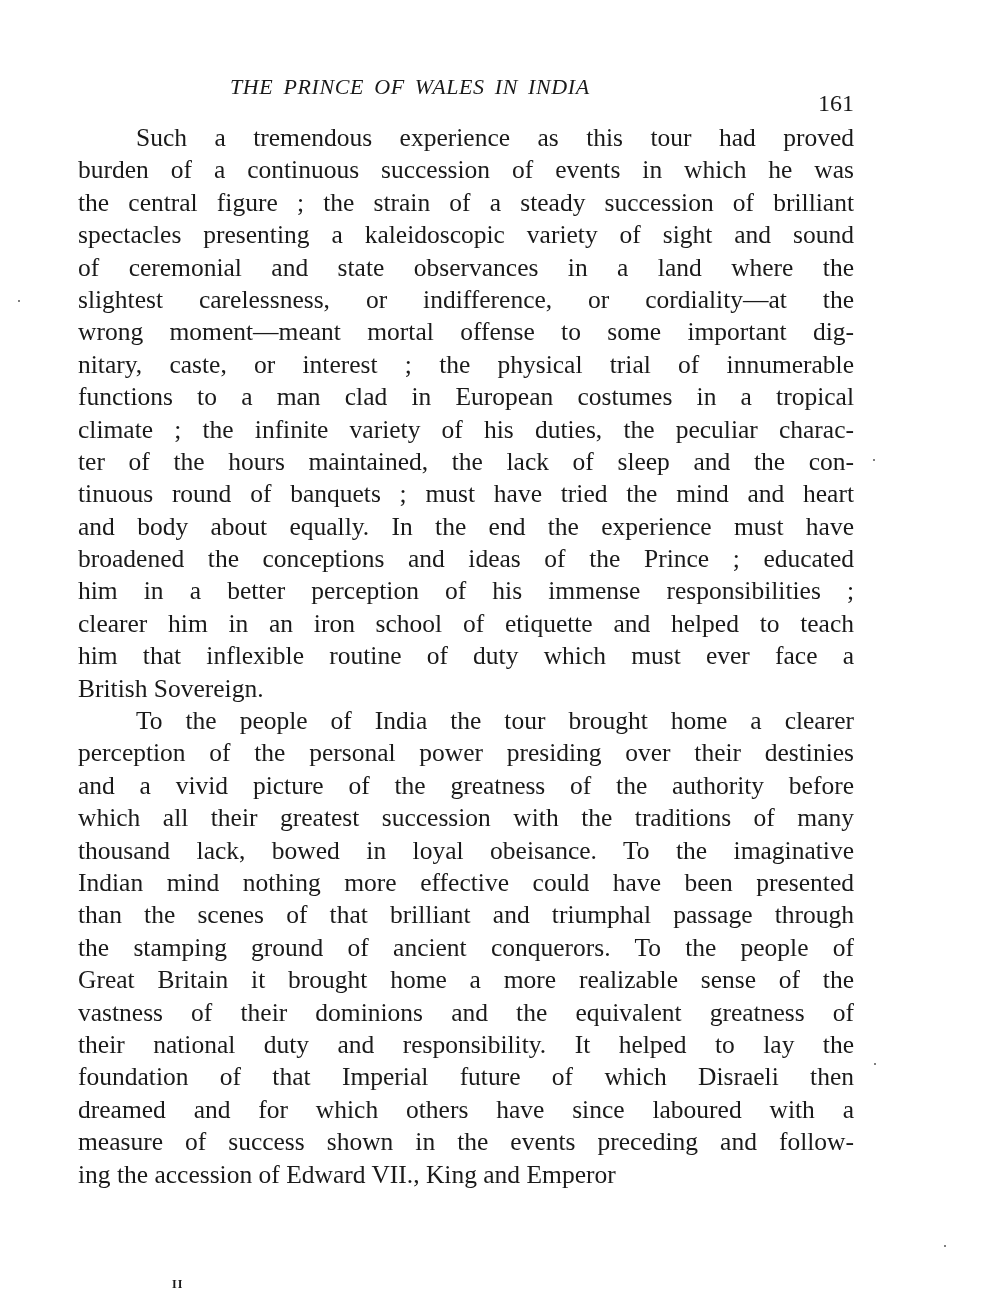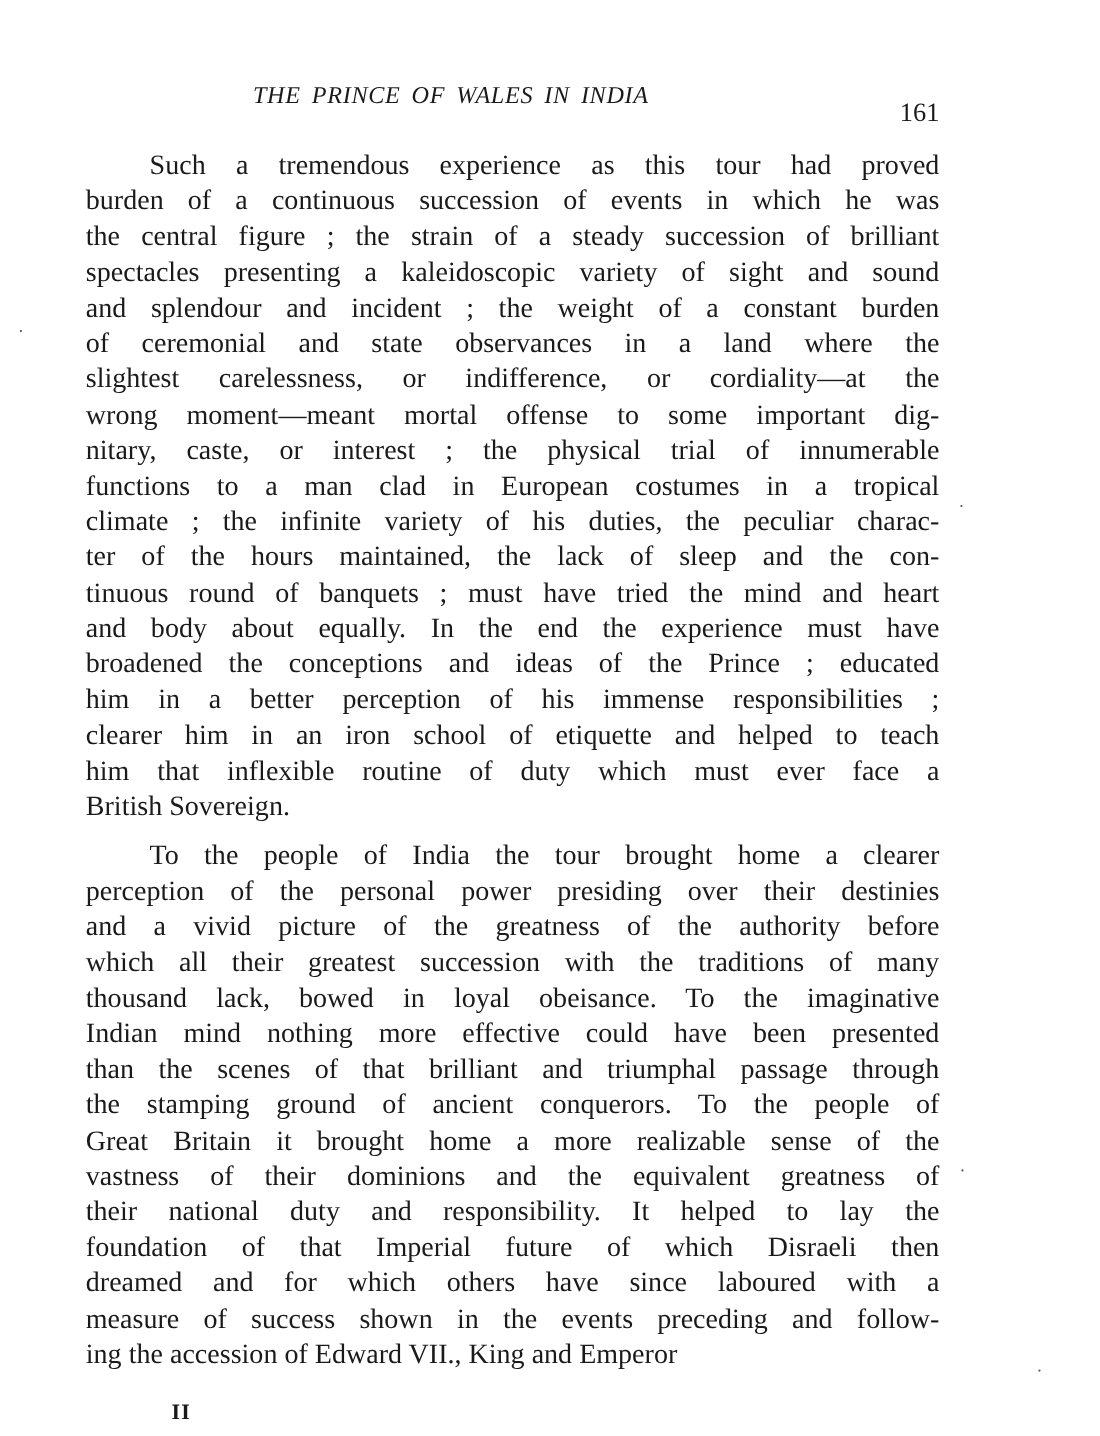--- a/index.html
+++ b/index.html
@@ -57,30 +57,29 @@
       display: block;
       height: 32.4px;
       line-height: 32.4px;
       font-size: 25.5px;
       white-space: nowrap;
       text-align: justify;
       text-align-last: justify;
     }
     .line.indent {
       padding-left: 58px;
-      margin-top: 12px;
     }
     .line.last {
       text-align-last: left;
     }
     .signature {
       position: absolute;
-      left: 156px;
+      left: 172px;
       top: 1274px;
-      font-size: 20px;
+      font-size: 12px;
       font-weight: bold;
       letter-spacing: 1px;
       line-height: 20px;
     }
     .speck {
       position: absolute;
       width: 2px;
       height: 2px;
       background: #555;
       border-radius: 1px;
@@ -95,21 +94,20 @@
     <span class="running-title">THE PRINCE OF WALES IN INDIA</span>
     <span class="page-number">161</span>
   </div>
 
   <div class="body-text">
     <div>
       <span class="line indent">Such a tremendous experience as this tour had proved</span>
       <span class="line">burden of a continuous succession of events in which he was</span>
       <span class="line">the central figure ; the strain of a steady succession of brilliant</span>
       <span class="line">spectacles presenting a kaleidoscopic variety of sight and sound</span>
-      <span class="line">and splendour and incident ; the weight of a constant burden</span>
       <span class="line">of ceremonial and state observances in a land where the</span>
       <span class="line">slightest carelessness, or indifference, or cordiality—at the</span>
       <span class="line">wrong moment—meant mortal offense to some important dig-</span>
       <span class="line">nitary, caste, or interest ; the physical trial of innumerable</span>
       <span class="line">functions to a man clad in European costumes in a tropical</span>
       <span class="line">climate ; the infinite variety of his duties, the peculiar charac-</span>
       <span class="line">ter of the hours maintained, the lack of sleep and the con-</span>
       <span class="line">tinuous round of banquets ; must have tried the mind and heart</span>
       <span class="line">and body about equally.  In the end the experience must have</span>
       <span class="line">broadened the conceptions and ideas of the Prince ; educated</span>

